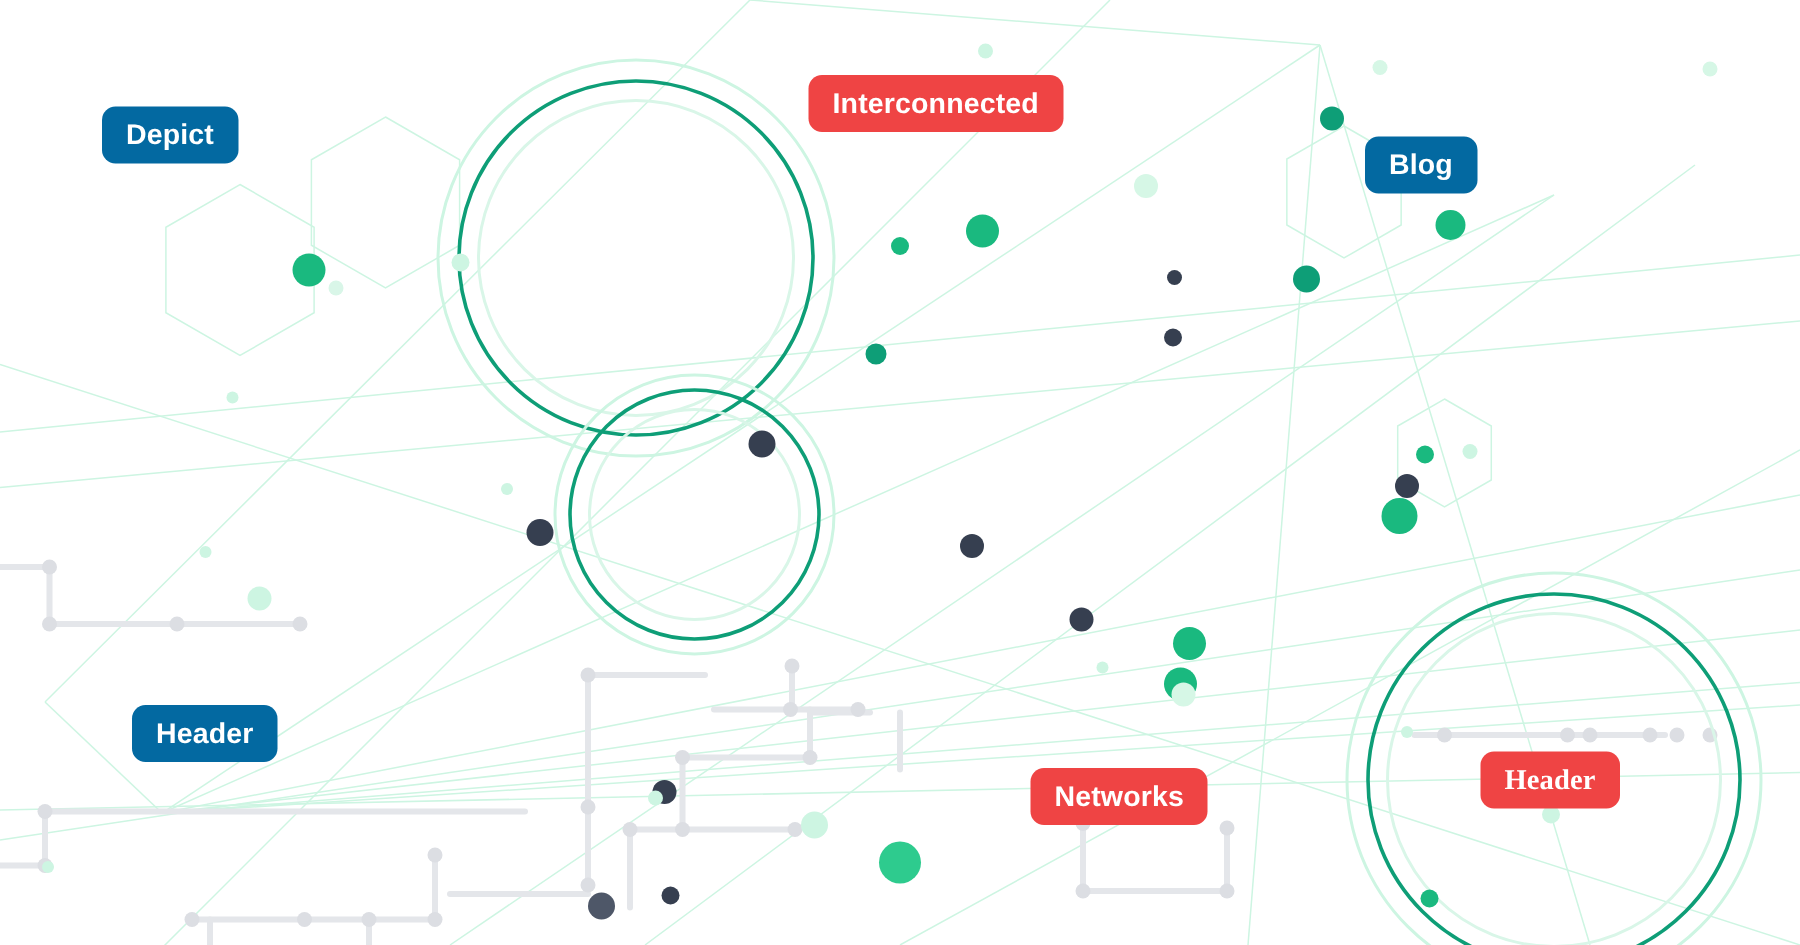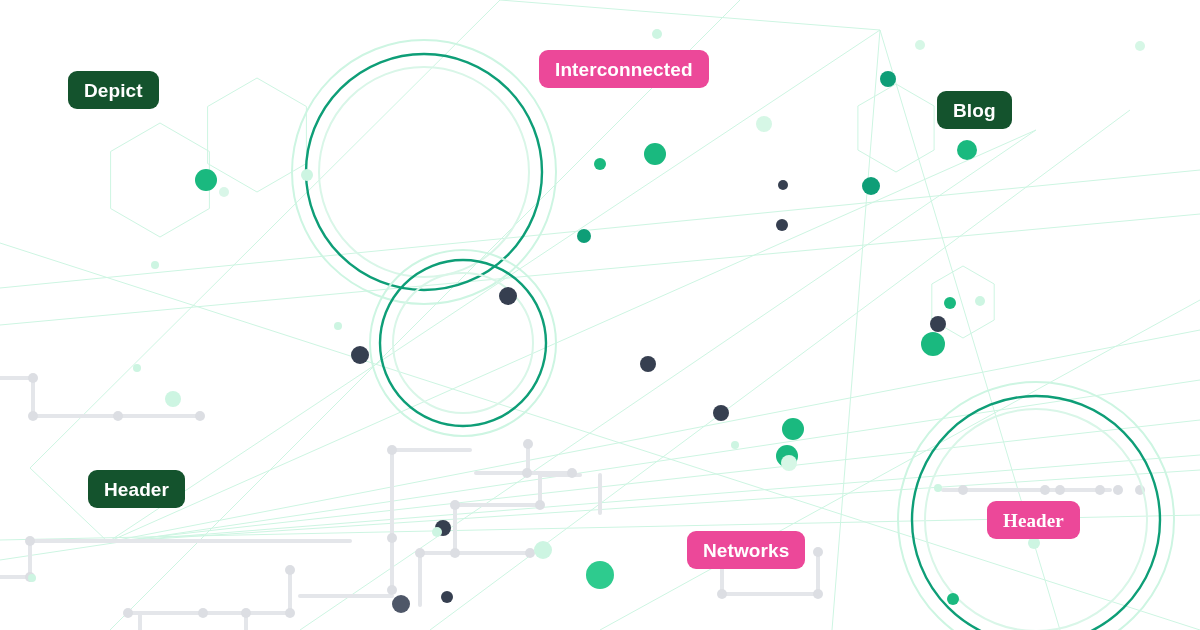--- a/index.html
+++ b/index.html
@@ -38,22 +38,22 @@
     font-family: "Liberation Sans", sans-serif;
     font-weight: bold;
     font-size: 19px;
     letter-spacing: 0.1px;
     line-height: 1;
     padding: 0 16px;
     height: 38px;
     white-space: nowrap;
     user-select: none;
   }
-  .pill.green { background: #14532d; }
-  .pill.dark  { background: #ec4899; }
+  .pill.green { background: #0369a1; }
+  .pill.dark  { background: #ef4444; }
 </style>
 </head>
 <body>
 
 <div id="canvas">
 
   <svg id="artwork" viewBox="0 0 1200 630" xmlns="http://www.w3.org/2000/svg">
     <g id="g-thin-lines">
         <line x1="108" y1="542" x2="880" y2="30" stroke="#cdf5e2" stroke-width="1"></line>
         <line x1="108" y1="542" x2="1036" y2="130" stroke="#cdf5e2" stroke-width="1"></line>
@@ -199,29 +199,29 @@
   </svg>
 
   <div class="pill green" id="pill-depict" style="left: 68px; top: 71px;">
       <span>Depict</span>
     </div>
 
   <div class="pill dark" id="pill-interconnected" style="left: 539px; top: 50px;">
       <span>Interconnected</span>
     </div>
 
-  <div class="pill green" id="pill-blog" style="left: 937px; top: 91px;">
+  <div class="pill green" id="pill-blog" style="left: 910px; top: 91px;">
       <span>Blog</span>
     </div>
 
   <div class="pill green" id="pill-nodes" style="left: 88px; top: 470px;">
       <span>Header</span>
     </div>
 
-  <div class="pill dark" id="pill-networks" style="left: 687px; top: 531px;">
+  <div class="pill dark" id="pill-networks" style="left: 687px; top: 512px;">
       <span>Networks</span>
     </div>
 
   <div class="pill dark" id="pill-header" style="left: 987px; top: 501px; font-family: Liberation Serif, serif;">
       <span>Header</span>
     </div>
 
 </div>
 
 </body></html>

